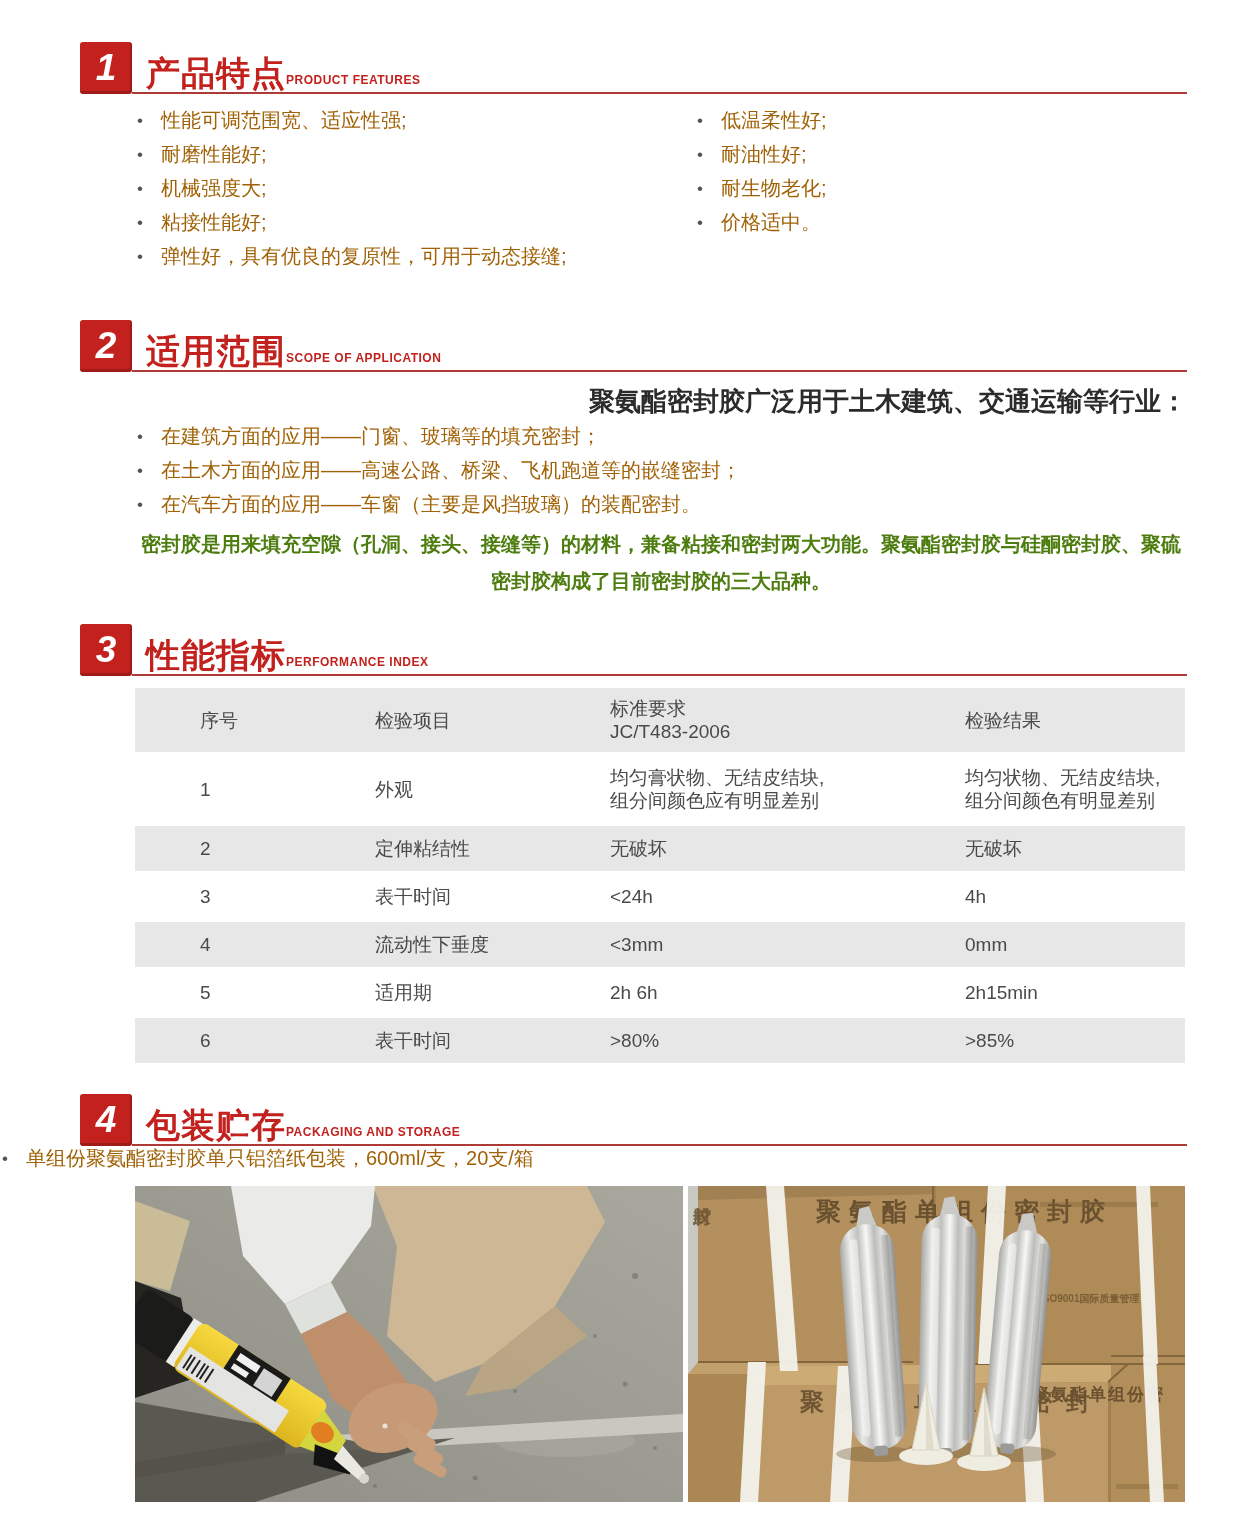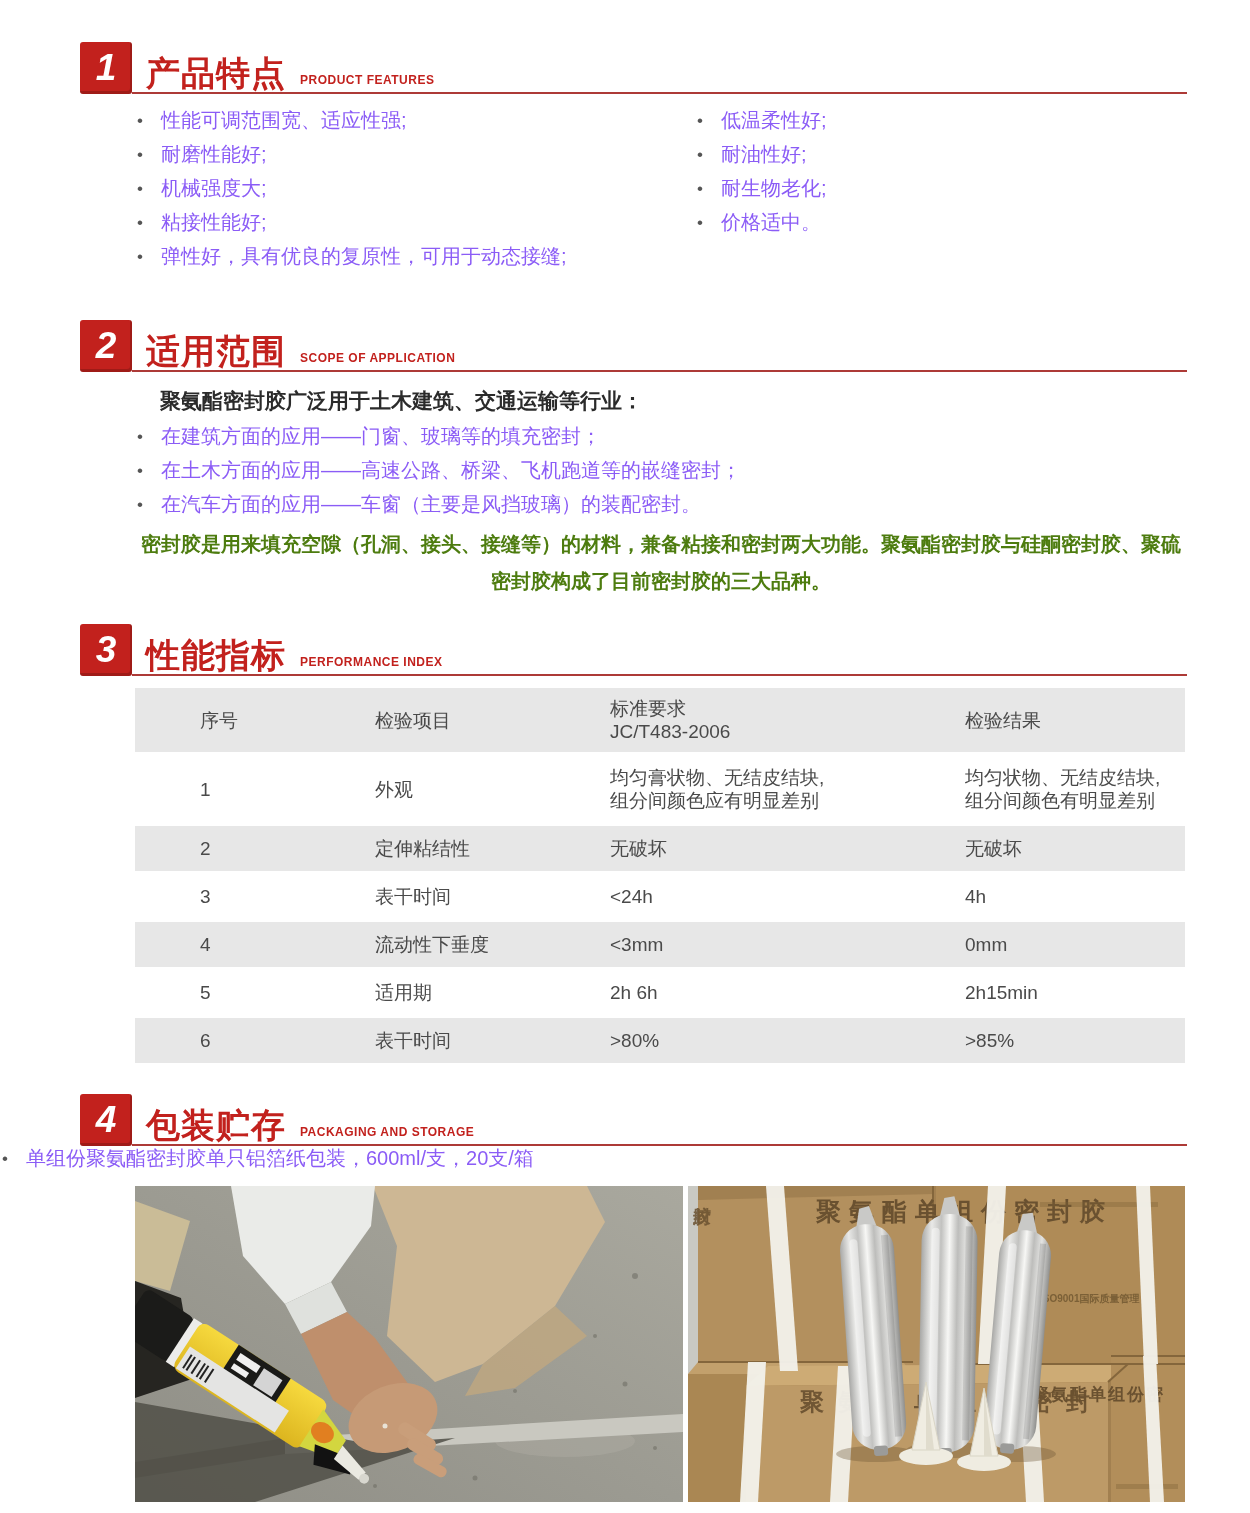--- a/index.html
+++ b/index.html
@@ -10,37 +10,37 @@
   .page{width:1250px;height:1513px;position:relative;box-sizing:border-box;padding-top:42px;}
 
   
   .sec-head{display:flex;align-items:stretch;margin:0 63px 0 80px;height:52px;}
   .num-box{
     width:52px;height:52px;flex:none;background:#c2211d;border-radius:3px;
     color:#fff;font-size:37px;font-style:italic;font-weight:bold;
     display:flex;align-items:center;justify-content:center;
     box-shadow:inset -2px -3px 0 rgba(0,0,0,.18);
   }
-  .head-rest{flex:1;display:flex;align-items:flex-end;gap:14px;
+  .head-rest{flex:1;display:flex;align-items:flex-end;
     border-bottom:2px solid #ad3a37;padding:0 0 3px 14px;}
   .sec-title{color:#c2211d;font-size:34px;font-weight:bold;margin:0;line-height:.95;letter-spacing:1px;}
   .sec-sub{color:#c2211d;font-size:12px;font-weight:bold;line-height:1;margin-bottom:3px;letter-spacing:.5px;}
 
   
-  ul.bullets{list-style:none;margin:0;padding:0;font-size:20px;color:#8b5cf6;}
+  ul.bullets{list-style:none;margin:0;padding:0;font-size:20px;color:#a16207;}
   ul.bullets li{position:relative;padding-left:26px;margin-bottom:10px;line-height:24px;}
   ul.bullets li::before{content:"•";position:absolute;left:2px;top:1px;color:#555;font-size:17px;}
 
   .two-col{display:flex;margin:14px 63px 0 135px;}
   .col-left{width:560px;flex:none;}
   .col-right{flex:1;}
 
   
   .scope{margin:16px 63px 0 135px;}
-  .scope-intro{font-size:21px;font-weight:bold;color:#2b2b2b;margin:0 0 10px 25px;line-height:26px;}
+  .scope-intro{font-size:26px;font-weight:bold;color:#2b2b2b;margin:0 0 10px 25px;line-height:26px;text-align:right;}
   .scope-para{font-size:20px;font-weight:bold;color:#4d7c0f;line-height:37px;margin:6px 0 0 0;text-align:center;}
 
   
   table.perf{width:1050px;margin:12px 0 0 135px;border-collapse:separate;border-spacing:0;font-size:19px;color:#4a4a4a;}
   table.perf th,table.perf td{font-weight:normal;text-align:left;vertical-align:middle;
     white-space:pre-line;border-bottom:3px solid #fff;line-height:23px;}
   table.perf thead tr{background:#e7e7e7;}
   table.perf tbody tr:nth-child(even){background:#e7e7e7;}
   table.perf th{padding-top:9px;padding-bottom:9px;}
   table.perf td{padding-top:11px;padding-bottom:11px;}

